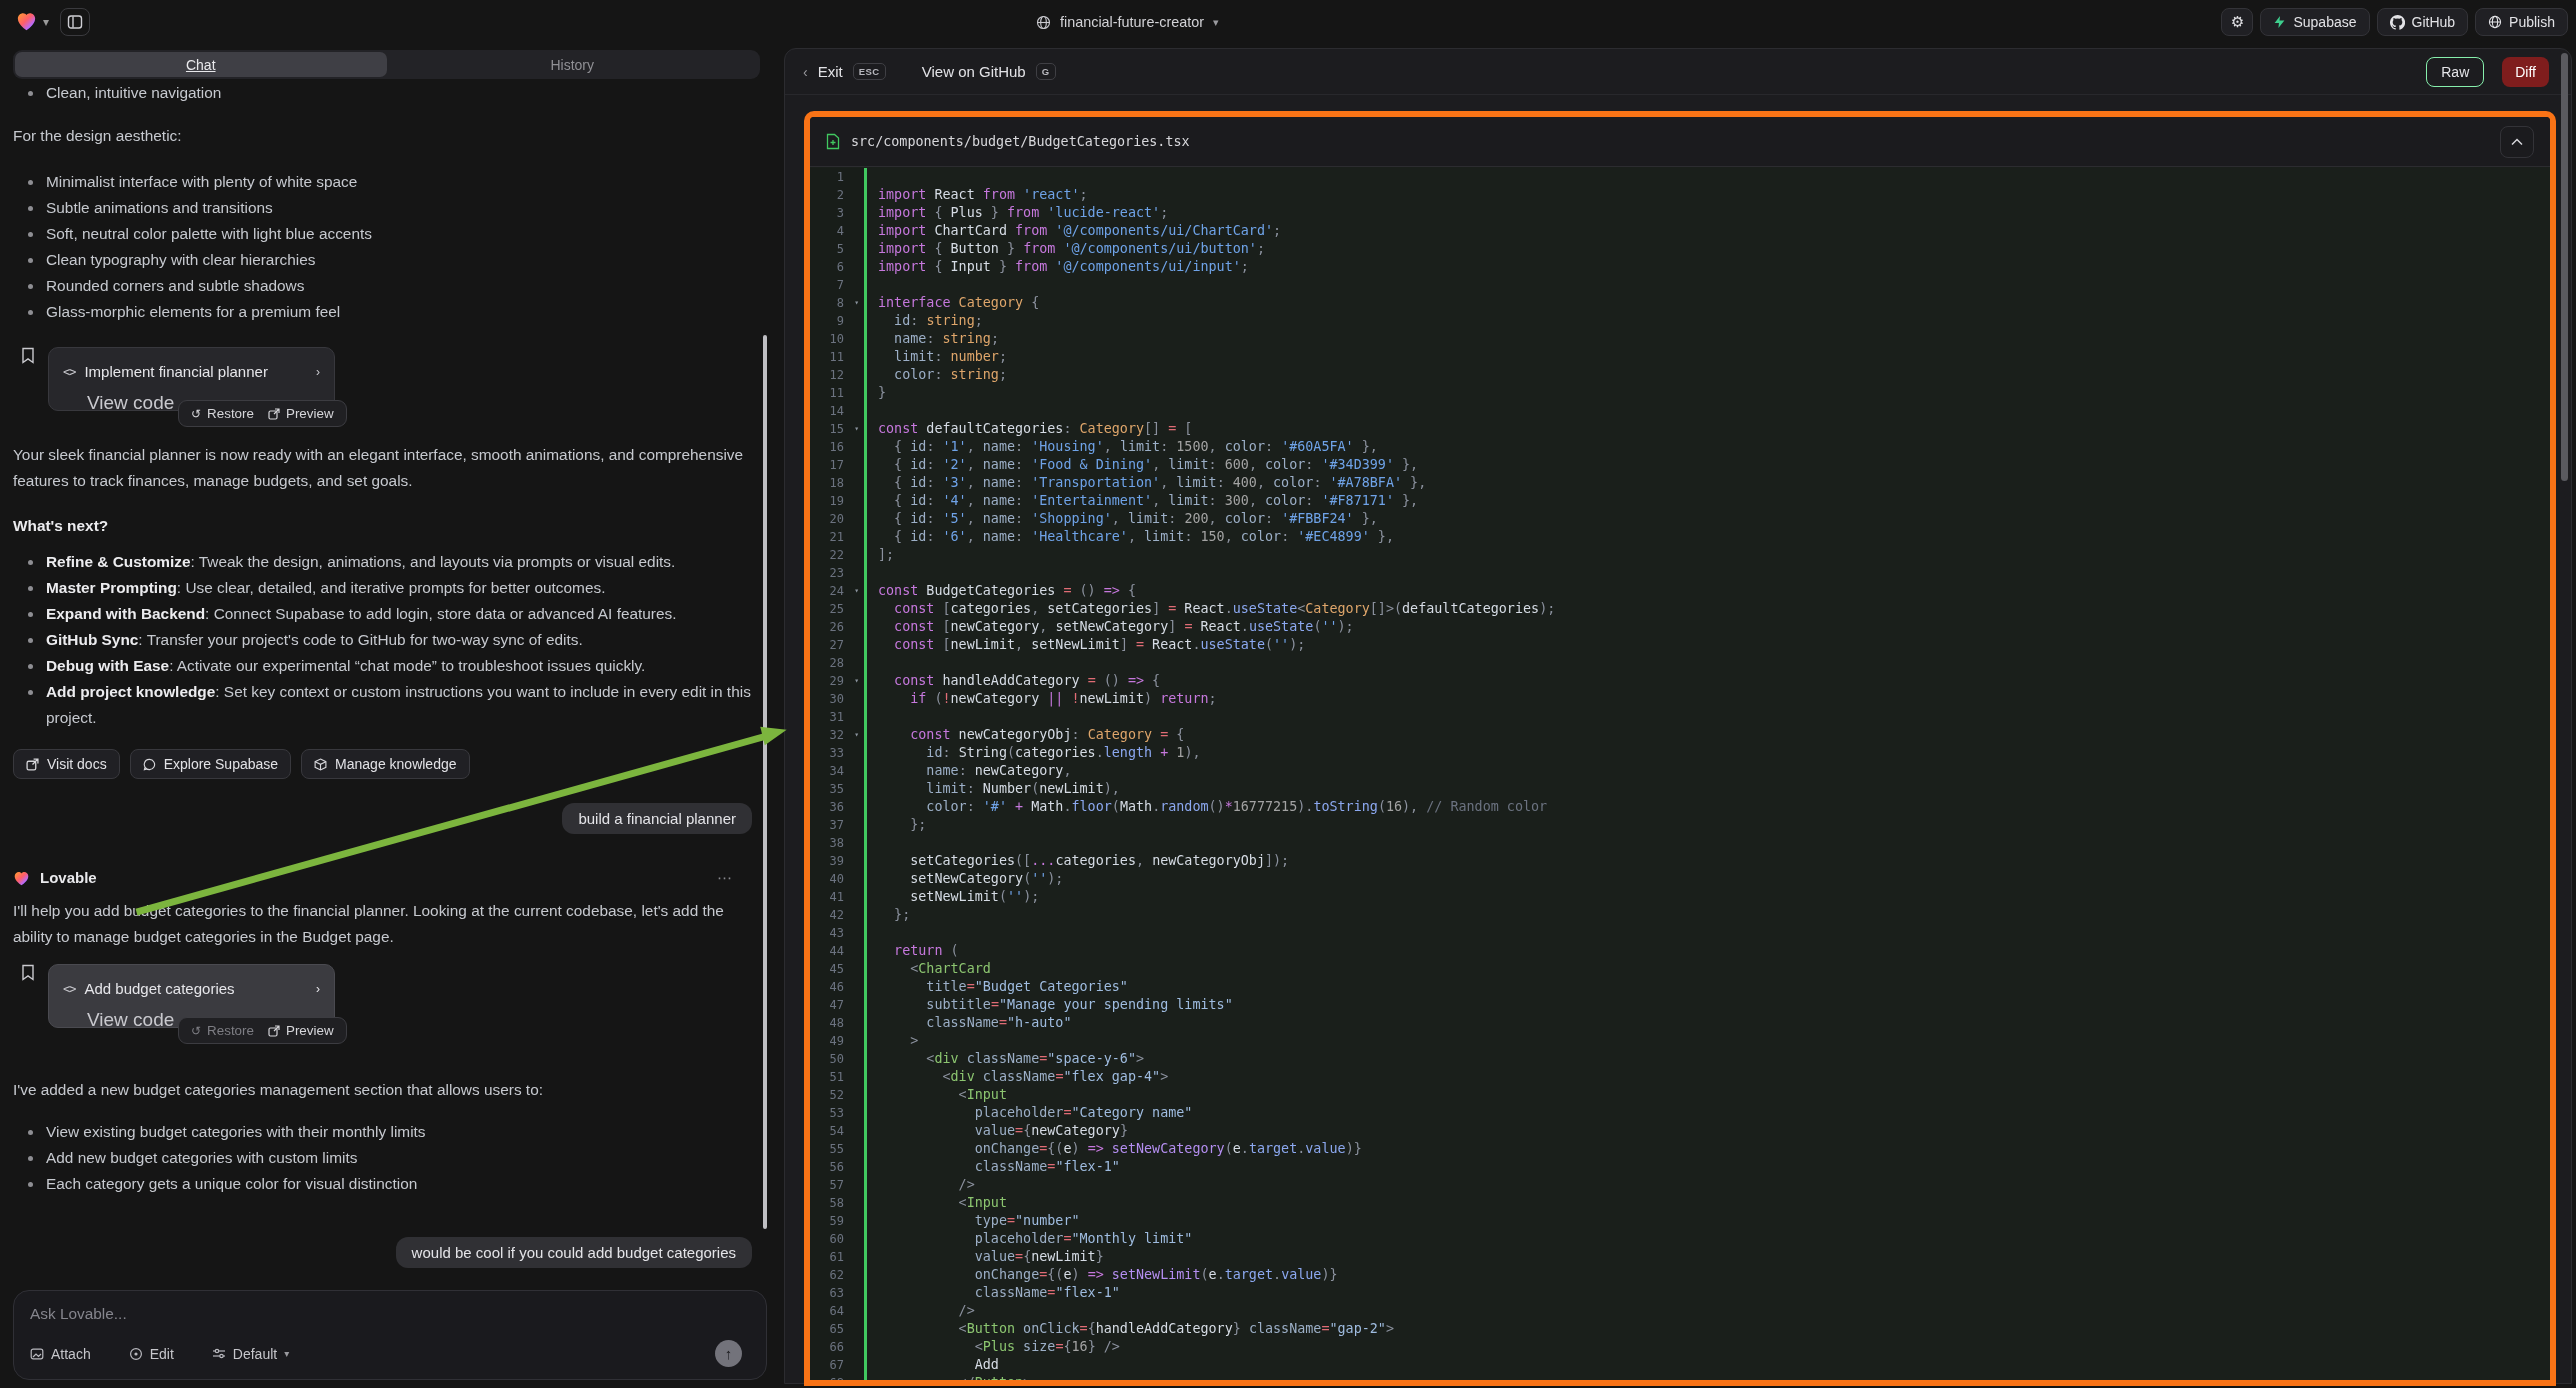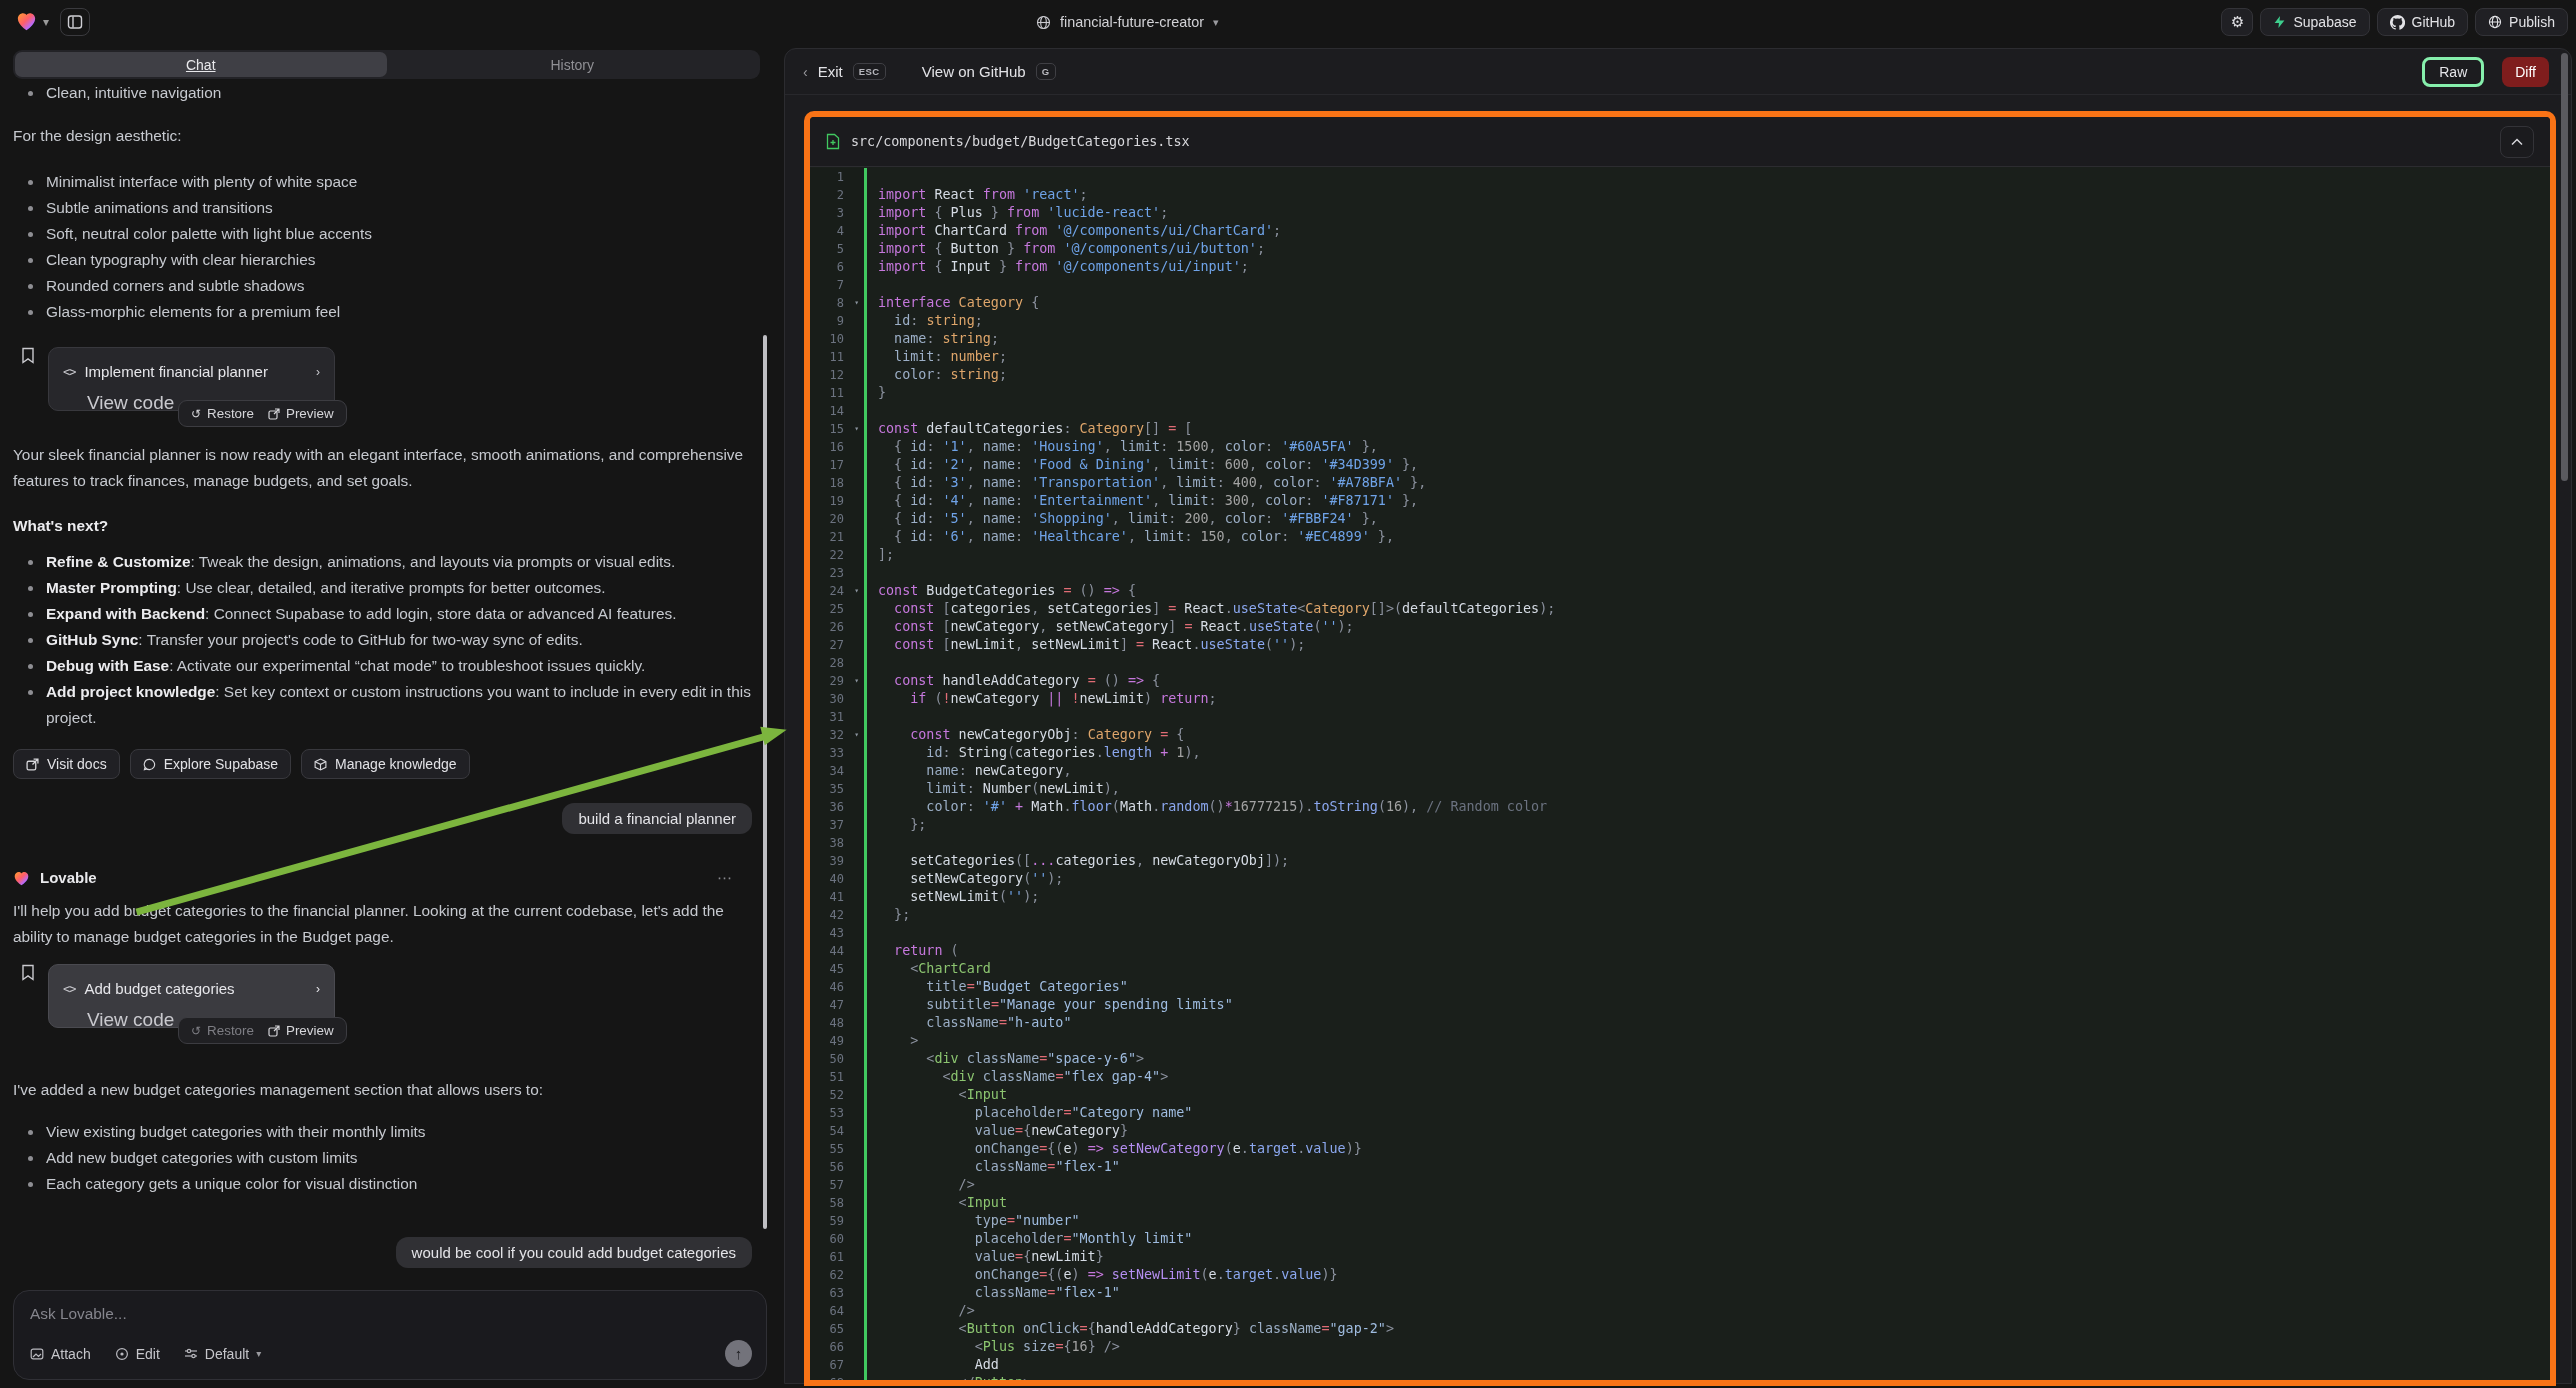--- a/index.html
+++ b/index.html
@@ -44,32 +44,32 @@
 
   .chips { position:absolute; display:flex; gap:10px; }
   .chip { height:30px; border:1px solid #38383d; background:#202024; border-radius:8px; display:flex; align-items:center; gap:8px; padding:0 12px; font-size:14px; color:#E2E2E6; white-space:nowrap; }
 
   .bubble { position:absolute; right:10px; background:#303034; border-radius:12px; padding:7px 16px; font-size:15px; color:#E4E4E8; white-space:nowrap; }
   #lovable-row { display:flex; align-items:center; gap:10px; font-size:15px; color:#E9E9EC; font-weight:600; }
   #lovable-dots { position:absolute; right:18px; top:0; color:#8a8a90; font-size:15px; letter-spacing:2px; font-weight:400; }
 
   #chat-input { position:absolute; left:13px; top:1290px; width:754px; height:90px; background:#1A1A1E; border:1px solid #303036; border-radius:16px; padding:14px 16px; }
   #chat-input .placeholder { font-size:15.4px; color:#85858D; }
-  #input-row { position:absolute; left:16px; right:14px; bottom:12px; display:flex; align-items:center; gap:24px; font-size:14px; color:#C6C6CB; }
+  #input-row { position:absolute; left:16px; right:24px; bottom:12px; display:flex; align-items:center; gap:38px; font-size:14px; color:#C6C6CB; }
   #input-row .iitem { display:flex; align-items:center; gap:7px; }
   #send-btn { margin-left:auto; width:27px; height:27px; border-radius:50%; background:#73737B; color:#1d1d20; font-size:15px; font-weight:700; display:flex; align-items:center; justify-content:center; }
 
   #chat-scrollbar { position:absolute; left:763px; top:335px; width:4px; height:894px; background:#BFBFC3; border-radius:2px; }
 
   
   #rpanel { position:absolute; left:784px; top:48px; width:1788px; height:1336px; background:#1C1C1F; border:1px solid #2c2c30; border-radius:12px 12px 0 0; }
   #rp-header { position:absolute; left:0; top:0; right:0; height:46px; border-bottom:1px solid #28282c; display:flex; align-items:center; padding:0 18px; gap:10px; font-size:15px; color:#E2E2E6; }
   .kbd { border:1px solid #3f3f44; border-radius:5px; font-size:9.5px; color:#B8B8BE; padding:2px 5px; font-weight:700; letter-spacing:0.5px; }
   #rp-header .hsep { width:16px; }
-  #raw-btn { margin-left:auto; height:30px; border:3px solid #86efac; border-radius:8px; display:flex; align-items:center; padding:0 14px; font-size:14px; color:#E4E4E8; background:transparent; }
+  #raw-btn { margin-left:auto; height:30px; border:1px solid #86efac; border-radius:8px; display:flex; align-items:center; padding:0 14px; font-size:14px; color:#E4E4E8; background:transparent; }
   #diff-btn { height:30px; border-radius:8px; display:flex; align-items:center; padding:0 13px; font-size:14px; color:#fff; background:#7f1d1d; margin-left:8px; margin-right:4px; }
 
   
   #filecard { position:absolute; left:19px; top:62px; width:1752px; height:1275px; background:#1A1F1B; border:6px solid #f97316; border-radius:10px 10px 0 0; overflow:hidden; }
   #file-header { position:absolute; left:0; top:0; right:0; height:50px; background:#1B1B1E; border-bottom:1px solid #2c2c30; display:flex; align-items:center; padding:0 16px; gap:11px; }
   #file-path { font-family:"DejaVu Sans Mono",monospace; font-size:13.4px; color:#D8D8DC; }
   #collapse-btn { margin-left:auto; width:34px; height:32px; border:1px solid #333338; border-radius:8px; display:flex; align-items:center; justify-content:center; }
 
   #code { position:absolute; left:0; top:51px; right:0; bottom:0; font-family:"DejaVu Sans Mono",monospace; font-size:13.4px; }
   .crow { display:flex; height:18px; align-items:center; }

